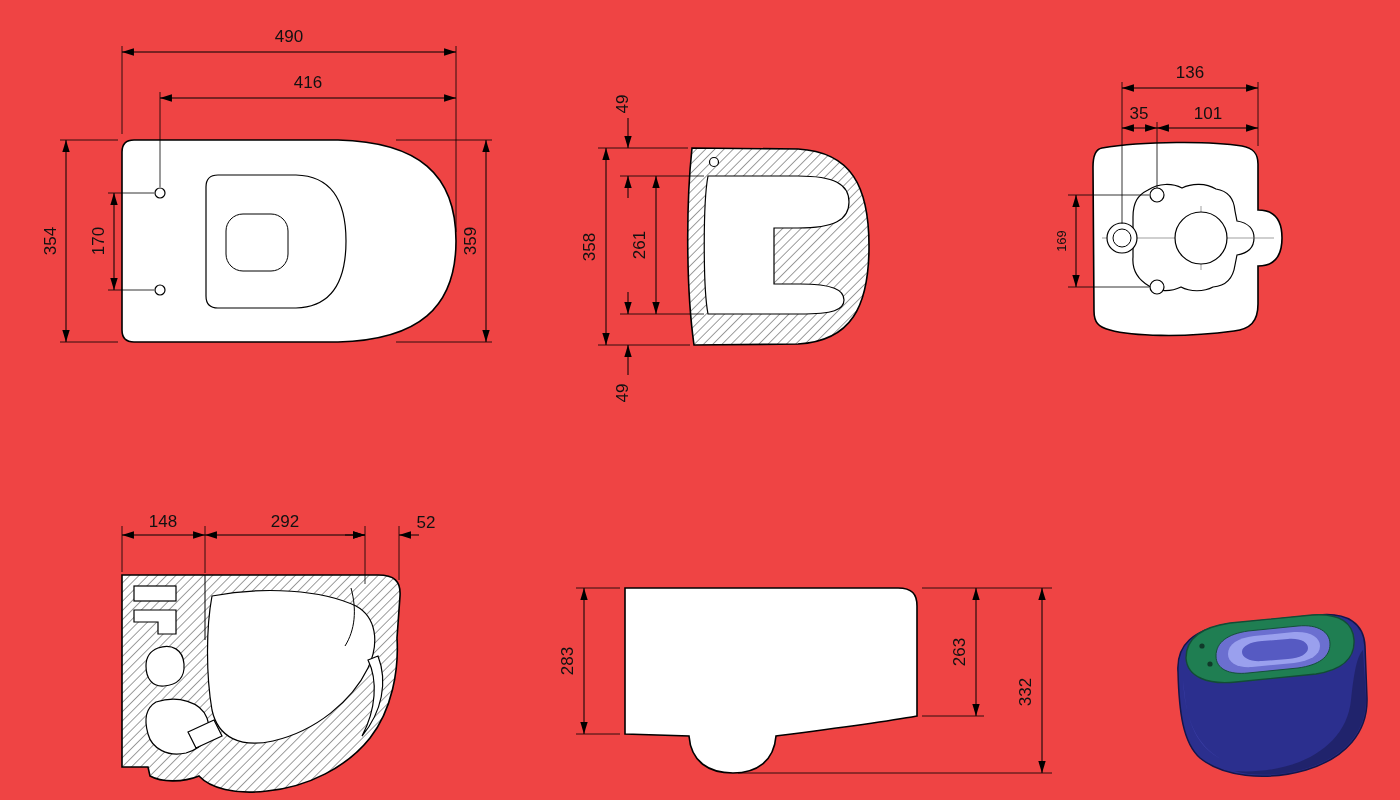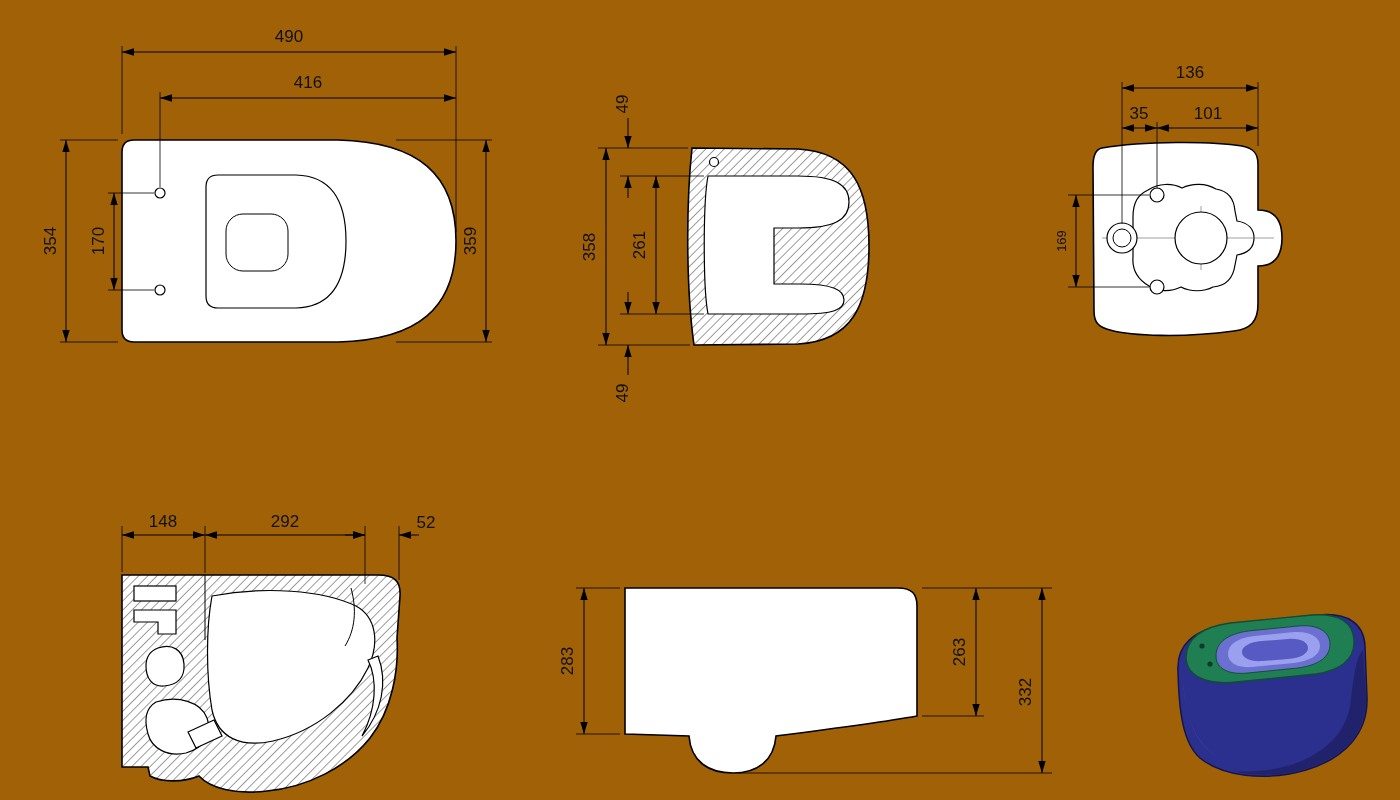--- a/index.html
+++ b/index.html
@@ -1,16 +1,16 @@
 <!DOCTYPE html>
 <html><head>
 <meta charset="utf-8">
 <style>
   html,body{margin:0;padding:0;background:#fff;}
-  .canvas{position:relative;width:1400px;height:800px;background:#a16207;overflow:hidden;
+  .canvas{position:relative;width:1400px;height:800px;background:#ef4444;overflow:hidden;
           font-family:"Liberation Sans",sans-serif;}
   .view{position:absolute;}
   .outline{fill:#ffffff;stroke:#000;stroke-width:1.6;}
   .inner{fill:#ffffff;stroke:#000;stroke-width:1.2;}
   .detail{fill:none;stroke:#000;stroke-width:1;}
   .ext{stroke:#000;stroke-width:0.8;}
   .dim{stroke:#000;stroke-width:1;}
   .thin{stroke:#777;stroke-width:0.7;}
   .dimtext{font-family:"Liberation Sans",sans-serif;font-size:17px;fill:#111;text-anchor:middle;}
   .dimtext-sm{font-family:"Liberation Sans",sans-serif;font-size:13px;fill:#111;text-anchor:middle;}

